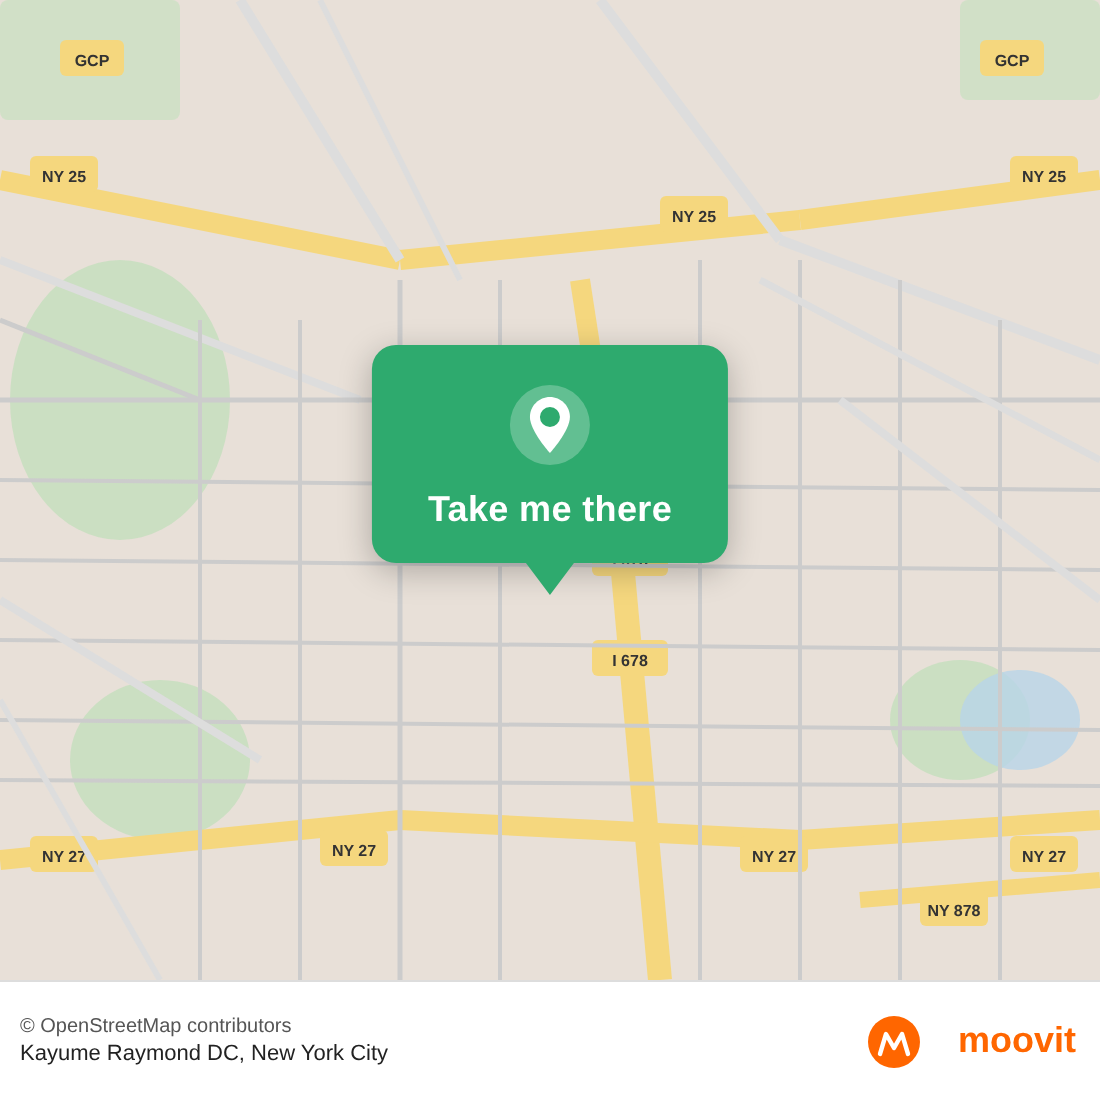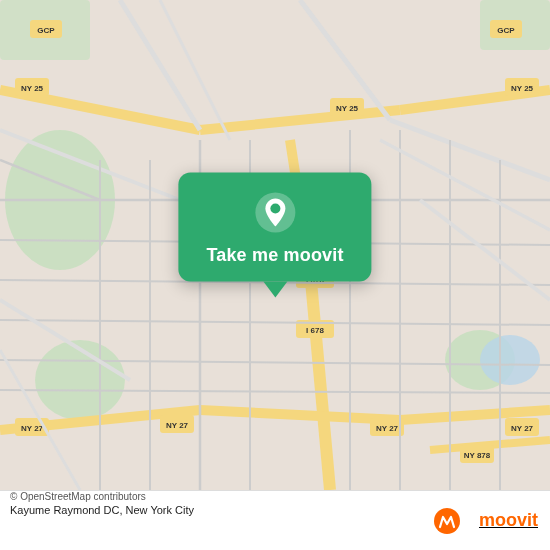--- a/index.html
+++ b/index.html
@@ -72,20 +72,21 @@
       border-left: 12px solid transparent;
       border-right: 12px solid transparent;
       border-top: 16px solid #2eaa6e;
     }
 
     #bottom-bar {
       width: 550px;
       height: 60px;
       background: white;
       display: flex;
+      align-items: center;
       justify-content: space-between;
       padding: 0 12px 0 10px;
       border-top: 1px solid #ddd;
     }
 
     #bottom-left {
       display: flex;
       flex-direction: column;
       gap: 2px;
     }
@@ -98,21 +99,20 @@
     #location-name {
       font-size: 11px;
       color: #222;
       font-weight: 500;
     }
 
     #moovit-logo {
       display: flex;
       align-items: center;
       gap: 18px;
-      text-decoration: underline;
     }
 
     #moovit-icon {
       width: 28px;
       height: 28px;
     }
 
     #moovit-text {
       font-size: 18px;
       font-weight: bold;
@@ -208,21 +208,21 @@
 
   
   <div id="popup-overlay">
     <div id="popup-box">
 
       <svg id="location-icon" viewBox="0 0 44 44" xmlns="http://www.w3.org/2000/svg">
         <circle cx="22" cy="22" r="20" fill="white" opacity="0.25"></circle>
         <path d="M22 8 C16.5 8 12 12.5 12 18 C12 25 22 36 22 36 C22 36 32 25 32 18 C32 12.5 27.5 8 22 8 Z" fill="white"></path>
         <circle cx="22" cy="18" r="5" fill="#2eaa6e"></circle>
       </svg>
-      <button id="take-me-there-btn">Take me moovit</button>
+      <button id="take-me-there-btn">Take me there</button>
     </div>
     <div id="popup-tail"></div>
   </div>
 </div>
 
 <div id="bottom-bar">
   <div id="bottom-left">
     <span id="copyright-text">© OpenStreetMap contributors</span>
     <span id="location-name">Kayume Raymond DC, New York City</span>
   </div>

